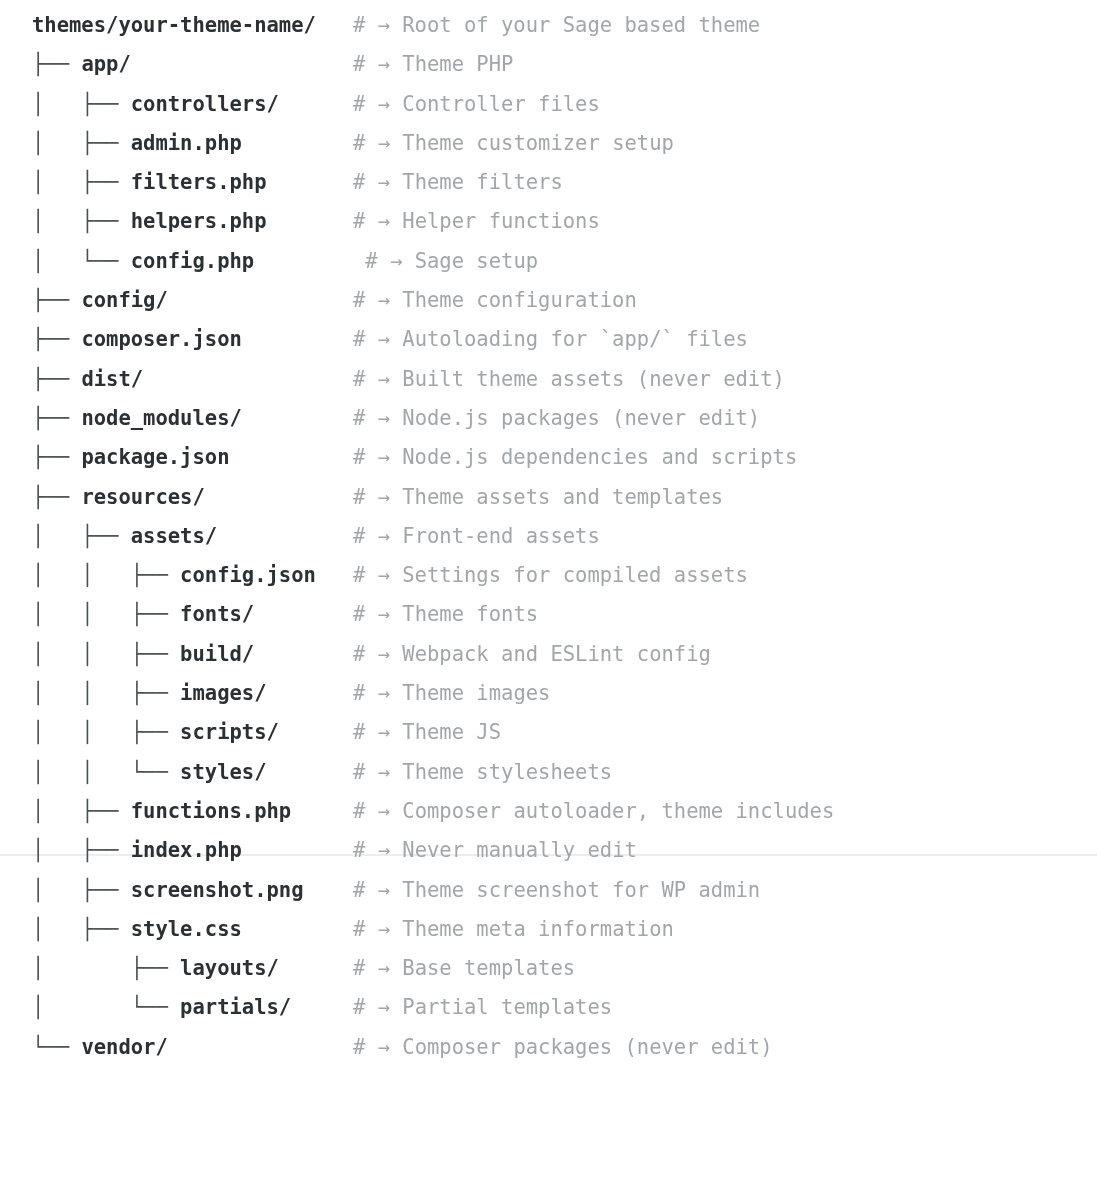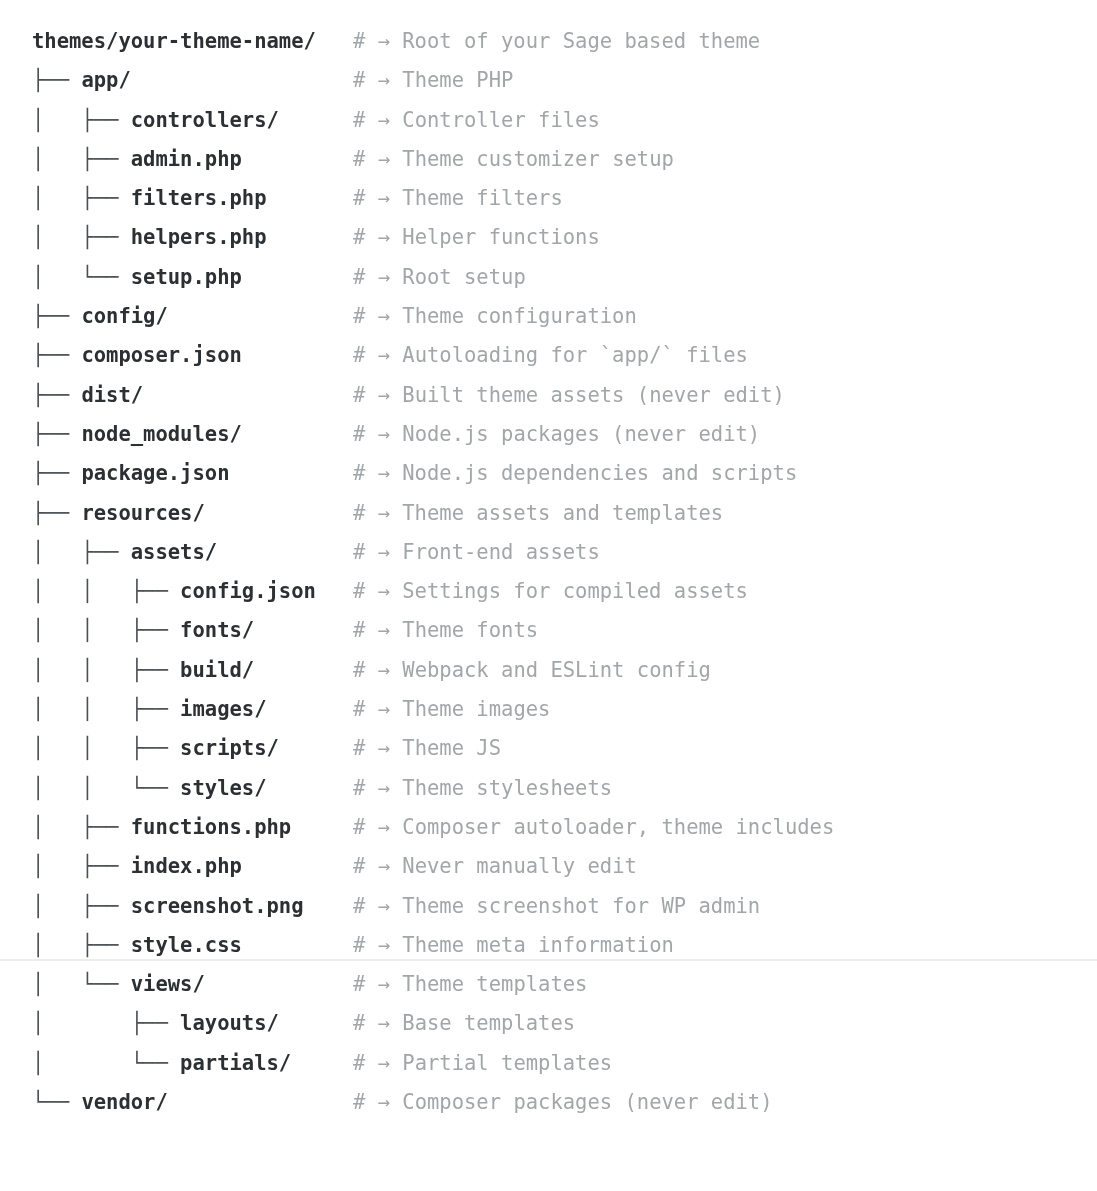--- a/index.html
+++ b/index.html
@@ -11,24 +11,24 @@
   body {
     width: 1097px;
     height: 1191px;
     overflow: hidden;
     font-family: "DejaVu Sans Mono", "Liberation Mono", monospace;
   }
 
   #code-block {
     position: relative;
     width: 1097px;
-    height: 961px;
+    height: 856px;
     background: #ffffff;
     box-sizing: border-box;
-    padding: 22px 0 0 0;
+    padding: 6px 0 0 0;
     border-bottom: 2px solid #ededed;
   }
 
   .tree {
     margin: 0;
     padding: 0;
     list-style: none;
   }
 
   .tree-line {
@@ -78,36 +78,35 @@
 <body>
 
 <div id="code-block">
   <div class="tree" id="tree-root">
       <div class="tree-line"><span class="prefix"></span><span class="name">themes/your-theme-name/</span><span class="gap">   </span><span class="comment"><span class="hash"># </span><span class="arrow">→ </span><span>Root of your Sage based theme</span></span></div>
       <div class="tree-line"><span class="prefix">├── </span><span class="name">app/</span><span class="gap">                  </span><span class="comment"><span class="hash"># </span><span class="arrow">→ </span><span>Theme PHP</span></span></div>
       <div class="tree-line"><span class="prefix">│   ├── </span><span class="name">controllers/</span><span class="gap">      </span><span class="comment"><span class="hash"># </span><span class="arrow">→ </span><span>Controller files</span></span></div>
       <div class="tree-line"><span class="prefix">│   ├── </span><span class="name">admin.php</span><span class="gap">         </span><span class="comment"><span class="hash"># </span><span class="arrow">→ </span><span>Theme customizer setup</span></span></div>
       <div class="tree-line"><span class="prefix">│   ├── </span><span class="name">filters.php</span><span class="gap">       </span><span class="comment"><span class="hash"># </span><span class="arrow">→ </span><span>Theme filters</span></span></div>
       <div class="tree-line"><span class="prefix">│   ├── </span><span class="name">helpers.php</span><span class="gap">       </span><span class="comment"><span class="hash"># </span><span class="arrow">→ </span><span>Helper functions</span></span></div>
-      <div class="tree-line"><span class="prefix">│   └── </span><span class="name">setup.php</span><span class="gap">         </span><span class="comment"><span class="hash"># </span><span class="arrow">→ </span><span>Root setup</span></span></div>
+      <div class="tree-line"><span class="prefix">│   └── </span><span class="name">config.php</span><span class="gap">         </span><span class="comment"><span class="hash"># </span><span class="arrow">→ </span><span>Sage setup</span></span></div>
       <div class="tree-line"><span class="prefix">├── </span><span class="name">config/</span><span class="gap">               </span><span class="comment"><span class="hash"># </span><span class="arrow">→ </span><span>Theme configuration</span></span></div>
       <div class="tree-line"><span class="prefix">├── </span><span class="name">composer.json</span><span class="gap">         </span><span class="comment"><span class="hash"># </span><span class="arrow">→ </span><span>Autoloading for `app/` files</span></span></div>
       <div class="tree-line"><span class="prefix">├── </span><span class="name">dist/</span><span class="gap">                 </span><span class="comment"><span class="hash"># </span><span class="arrow">→ </span><span>Built theme assets (never edit)</span></span></div>
       <div class="tree-line"><span class="prefix">├── </span><span class="name">node_modules/</span><span class="gap">         </span><span class="comment"><span class="hash"># </span><span class="arrow">→ </span><span>Node.js packages (never edit)</span></span></div>
       <div class="tree-line"><span class="prefix">├── </span><span class="name">package.json</span><span class="gap">          </span><span class="comment"><span class="hash"># </span><span class="arrow">→ </span><span>Node.js dependencies and scripts</span></span></div>
       <div class="tree-line"><span class="prefix">├── </span><span class="name">resources/</span><span class="gap">            </span><span class="comment"><span class="hash"># </span><span class="arrow">→ </span><span>Theme assets and templates</span></span></div>
       <div class="tree-line"><span class="prefix">│   ├── </span><span class="name">assets/</span><span class="gap">           </span><span class="comment"><span class="hash"># </span><span class="arrow">→ </span><span>Front-end assets</span></span></div>
       <div class="tree-line"><span class="prefix">│   │   ├── </span><span class="name">config.json</span><span class="gap">   </span><span class="comment"><span class="hash"># </span><span class="arrow">→ </span><span>Settings for compiled assets</span></span></div>
       <div class="tree-line"><span class="prefix">│   │   ├── </span><span class="name">fonts/</span><span class="gap">        </span><span class="comment"><span class="hash"># </span><span class="arrow">→ </span><span>Theme fonts</span></span></div>
       <div class="tree-line"><span class="prefix">│   │   ├── </span><span class="name">build/</span><span class="gap">        </span><span class="comment"><span class="hash"># </span><span class="arrow">→ </span><span>Webpack and ESLint config</span></span></div>
       <div class="tree-line"><span class="prefix">│   │   ├── </span><span class="name">images/</span><span class="gap">       </span><span class="comment"><span class="hash"># </span><span class="arrow">→ </span><span>Theme images</span></span></div>
       <div class="tree-line"><span class="prefix">│   │   ├── </span><span class="name">scripts/</span><span class="gap">      </span><span class="comment"><span class="hash"># </span><span class="arrow">→ </span><span>Theme JS</span></span></div>
       <div class="tree-line"><span class="prefix">│   │   └── </span><span class="name">styles/</span><span class="gap">       </span><span class="comment"><span class="hash"># </span><span class="arrow">→ </span><span>Theme stylesheets</span></span></div>
       <div class="tree-line"><span class="prefix">│   ├── </span><span class="name">functions.php</span><span class="gap">     </span><span class="comment"><span class="hash"># </span><span class="arrow">→ </span><span>Composer autoloader, theme includes</span></span></div>
       <div class="tree-line"><span class="prefix">│   ├── </span><span class="name">index.php</span><span class="gap">         </span><span class="comment"><span class="hash"># </span><span class="arrow">→ </span><span>Never manually edit</span></span></div>
       <div class="tree-line"><span class="prefix">│   ├── </span><span class="name">screenshot.png</span><span class="gap">    </span><span class="comment"><span class="hash"># </span><span class="arrow">→ </span><span>Theme screenshot for WP admin</span></span></div>
       <div class="tree-line"><span class="prefix">│   ├── </span><span class="name">style.css</span><span class="gap">         </span><span class="comment"><span class="hash"># </span><span class="arrow">→ </span><span>Theme meta information</span></span></div>
-      <div class="tree-line"><span class="prefix">│   └── </span><span class="name">views/</span><span class="gap">            </span><span class="comment"><span class="hash"># </span><span class="arrow">→ </span><span>Theme templates</span></span></div>
       <div class="tree-line"><span class="prefix">│       ├── </span><span class="name">layouts/</span><span class="gap">      </span><span class="comment"><span class="hash"># </span><span class="arrow">→ </span><span>Base templates</span></span></div>
       <div class="tree-line"><span class="prefix">│       └── </span><span class="name">partials/</span><span class="gap">     </span><span class="comment"><span class="hash"># </span><span class="arrow">→ </span><span>Partial templates</span></span></div>
       <div class="tree-line"><span class="prefix">└── </span><span class="name">vendor/</span><span class="gap">               </span><span class="comment"><span class="hash"># </span><span class="arrow">→ </span><span>Composer packages (never edit)</span></span></div>
     </div>
 </div>
 
 </body></html>

